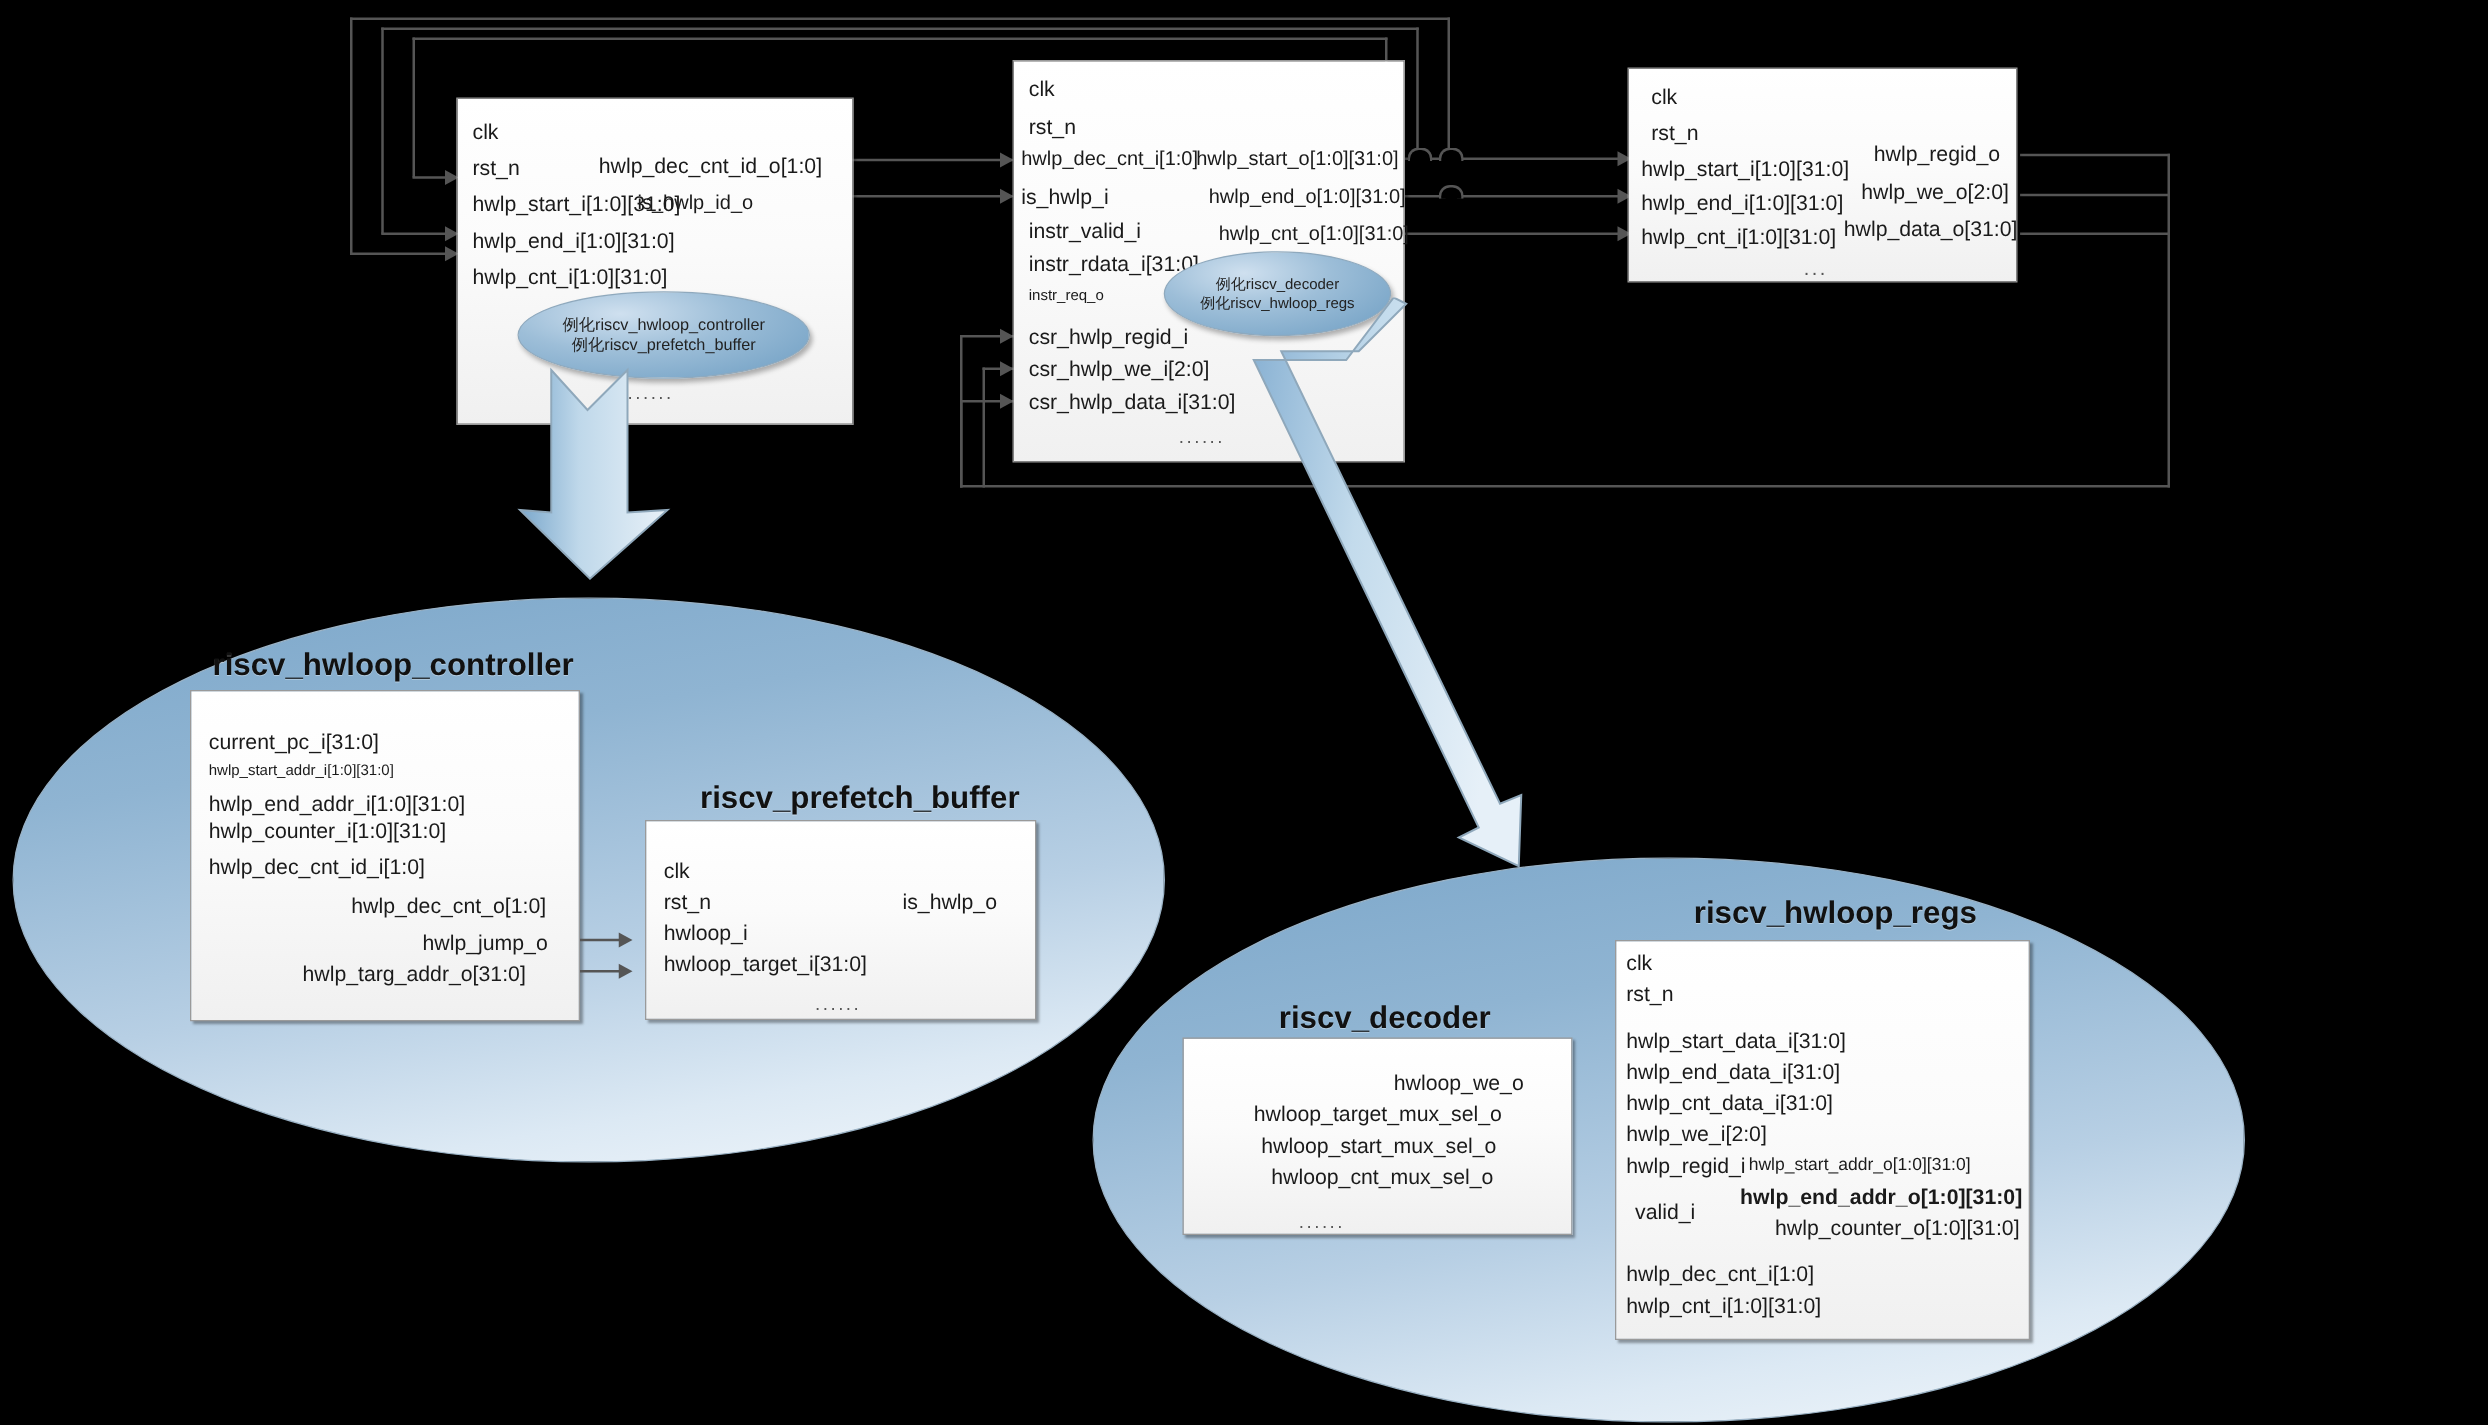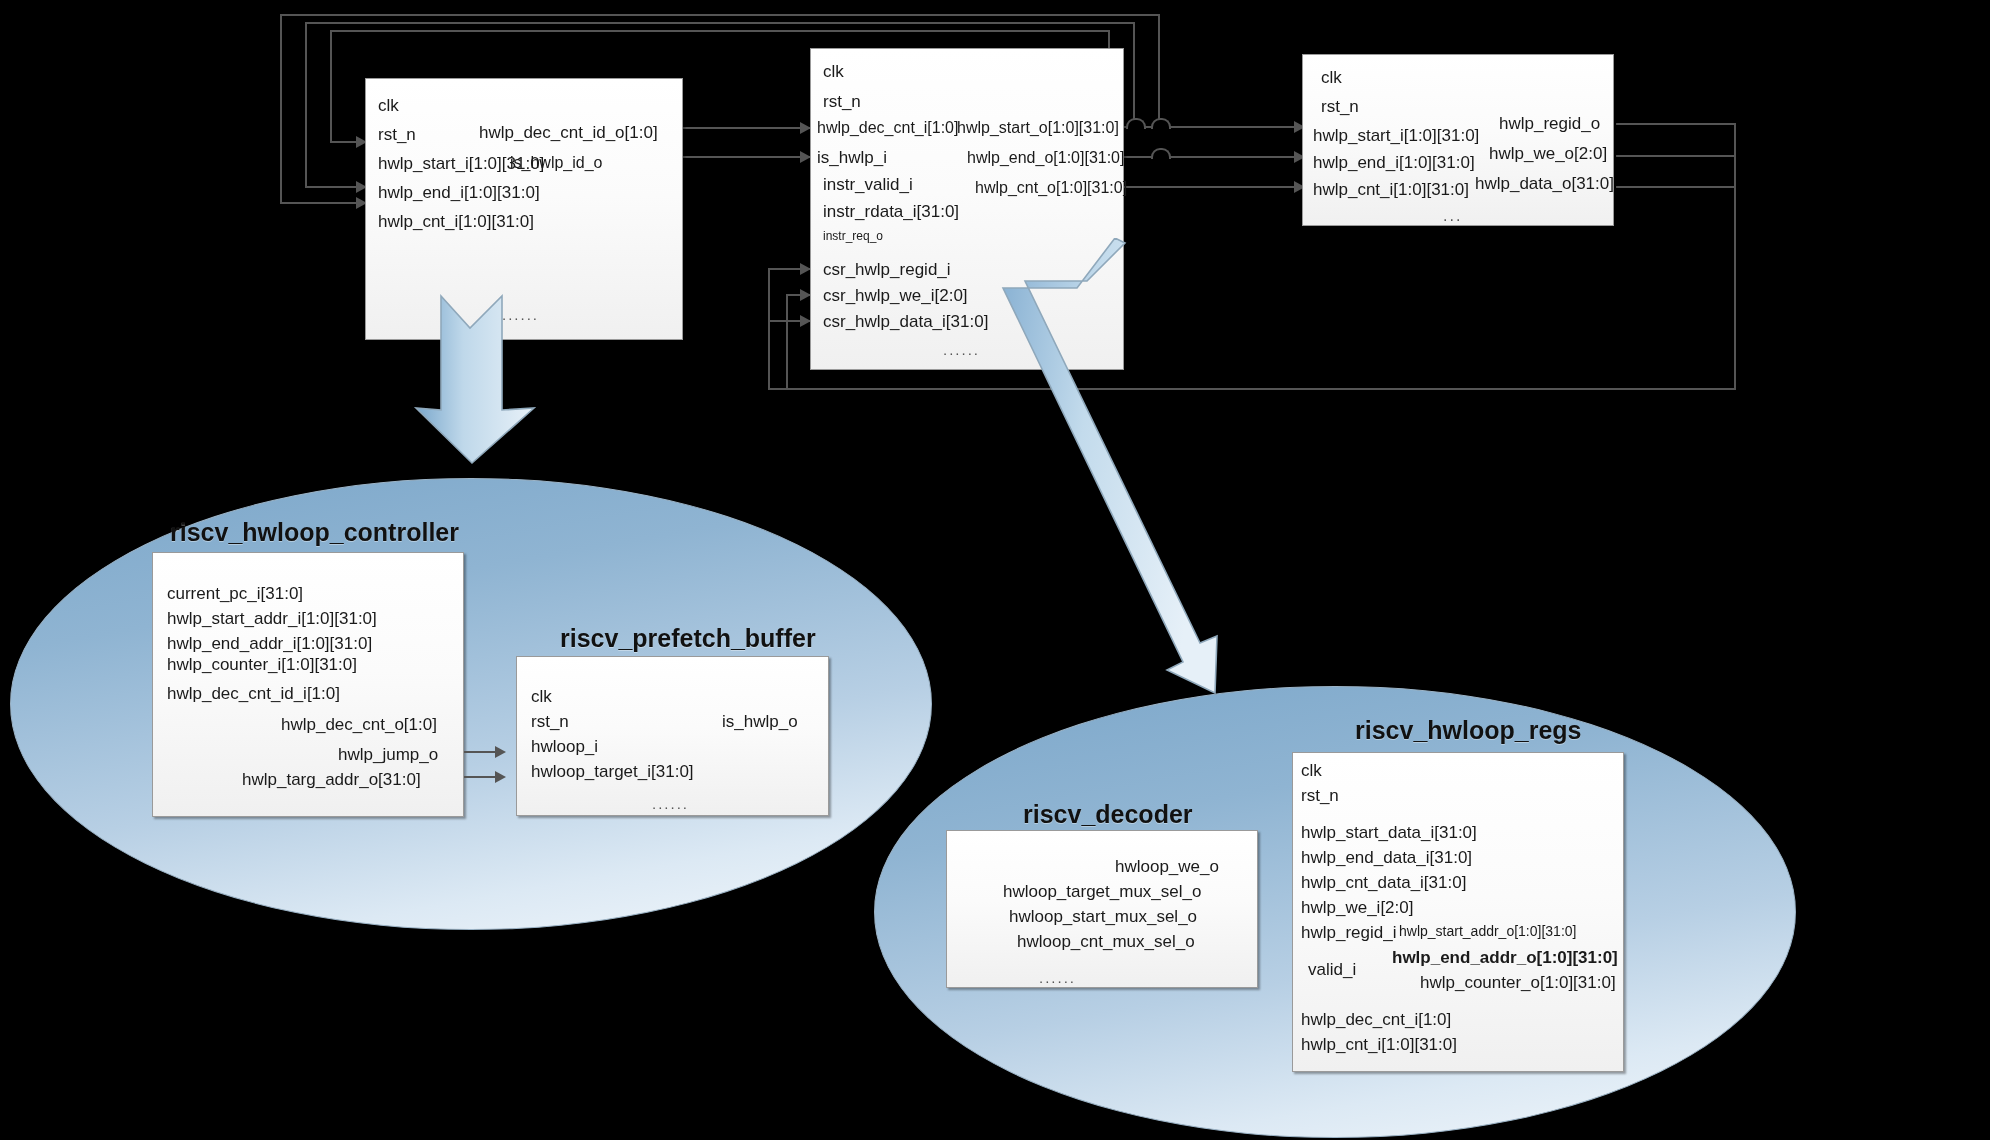--- a/index.html
+++ b/index.html
@@ -120,40 +120,48 @@
   <div class="mbox" style="left:365px;top:78px;width:318px;height:262px;">
     <div class="port" style="left:12px;top:18px;font-size:17px;">clk</div>
     <div class="port" style="left:12px;top:47px;font-size:17px;">rst_n</div>
     <div class="port" style="left:12px;top:76px;font-size:17px;">hwlp_start_i[1:0][31:0]</div>
     <div class="port" style="left:12px;top:105px;font-size:17px;">hwlp_end_i[1:0][31:0]</div>
     <div class="port" style="left:12px;top:134px;font-size:17px;">hwlp_cnt_i[1:0][31:0]</div>
     <div class="port" style="left:113px;top:45px;font-size:17px;">hwlp_dec_cnt_id_o[1:0]</div>
     <div class="port" style="left:144px;top:76px;font-size:16px;">is_hwlp_id_o</div>
     <div class="dots" style="left:136px;top:227px;font-size:15px;">......</div>
 
+    <div class="oval" style="left:48px;top:154px;width:232px;height:68px;font-size:13px;">
+      <span>例化riscv_hwloop_controller</span>
+      <span>例化riscv_prefetch_buffer</span>
+    </div>
   </div>
 
   <div class="mbox" style="left:810px;top:48px;width:314px;height:322px;">
     <div class="port" style="left:12px;top:14px;font-size:17px;">clk</div>
     <div class="port" style="left:12px;top:44px;font-size:17px;">rst_n</div>
     <div class="port" style="left:6px;top:71px;font-size:16px;">hwlp_dec_cnt_i[1:0]</div>
     <div class="port" style="left:6px;top:100px;font-size:17px;">is_hwlp_i</div>
     <div class="port" style="left:12px;top:127px;font-size:17px;">instr_valid_i</div>
     <div class="port" style="left:12px;top:154px;font-size:17px;">instr_rdata_i[31:0]</div>
     <div class="port" style="left:12px;top:181px;font-size:12px;">instr_req_o</div>
     <div class="port" style="left:12px;top:212px;font-size:17px;">csr_hwlp_regid_i</div>
     <div class="port" style="left:12px;top:238px;font-size:17px;">csr_hwlp_we_i[2:0]</div>
     <div class="port" style="left:12px;top:264px;font-size:17px;">csr_hwlp_data_i[31:0]</div>
 
     <div class="port" style="left:146px;top:71px;font-size:16px;">hwlp_start_o[1:0][31:0]</div>
     <div class="port" style="left:156px;top:101px;font-size:16px;">hwlp_end_o[1:0][31:0]</div>
     <div class="port" style="left:164px;top:131px;font-size:16px;">hwlp_cnt_o[1:0][31:0]</div>
 
     <div class="dots" style="left:132px;top:292px;font-size:15px;">......</div>
 
+    <div class="oval" style="left:120px;top:152px;width:180px;height:66px;font-size:12px;">
+      <span>例化riscv_decoder</span>
+      <span>例化riscv_hwloop_regs</span>
+    </div>
   </div>
 
   <div class="mbox" style="left:1302px;top:54px;width:312px;height:172px;">
     <div class="port" style="left:18px;top:14px;font-size:17px;">clk</div>
     <div class="port" style="left:18px;top:43px;font-size:17px;">rst_n</div>
     <div class="port" style="left:10px;top:72px;font-size:17px;">hwlp_start_i[1:0][31:0]</div>
     <div class="port" style="left:10px;top:99px;font-size:17px;">hwlp_end_i[1:0][31:0]</div>
     <div class="port" style="left:10px;top:126px;font-size:17px;">hwlp_cnt_i[1:0][31:0]</div>
     <div class="port" style="left:196px;top:60px;font-size:17px;">hwlp_regid_o</div>
     <div class="port" style="left:186px;top:90px;font-size:17px;">hwlp_we_o[2:0]</div>
@@ -171,21 +179,21 @@
         <stop offset="100%" stop-color="#e8f1f8"></stop>
       </linearGradient>
     </defs>
     <path d="M47,38 L76,70 L108,38 L108,152 L140,150 L78,205 L22,150 L47,152 Z" fill="url(#ag1)" stroke="#8fa8bb" stroke-width="1.6"></path>
   </svg>
 
   <div class="grp-title" style="left:170px;top:518px;font-size:25px;">riscv_hwloop_controller</div>
 
   <div class="mbox" style="left:152px;top:552px;width:312px;height:265px;">
     <div class="port" style="left:14px;top:32px;font-size:17px;">current_pc_i[31:0]</div>
-    <div class="port" style="left:14px;top:57px;font-size:17px;">hwlp_start_addr_i[1:0][31:0]</div>
+    <div class="port" style="left:14px;top:57px;font-size:12px;">hwlp_start_addr_i[1:0][31:0]</div>
     <div class="port" style="left:14px;top:82px;font-size:17px;">hwlp_end_addr_i[1:0][31:0]</div>
     <div class="port" style="left:14px;top:103px;font-size:17px;">hwlp_counter_i[1:0][31:0]</div>
     <div class="port" style="left:14px;top:132px;font-size:17px;">hwlp_dec_cnt_id_i[1:0]</div>
     <div class="port" style="left:128px;top:163px;font-size:17px;">hwlp_dec_cnt_o[1:0]</div>
     <div class="port" style="left:185px;top:193px;font-size:17px;">hwlp_jump_o</div>
     <div class="port" style="left:89px;top:218px;font-size:17px;">hwlp_targ_addr_o[31:0]</div>
   </div>
 
   <div class="grp-title" style="left:560px;top:624px;font-size:25px;">riscv_prefetch_buffer</div>
 

